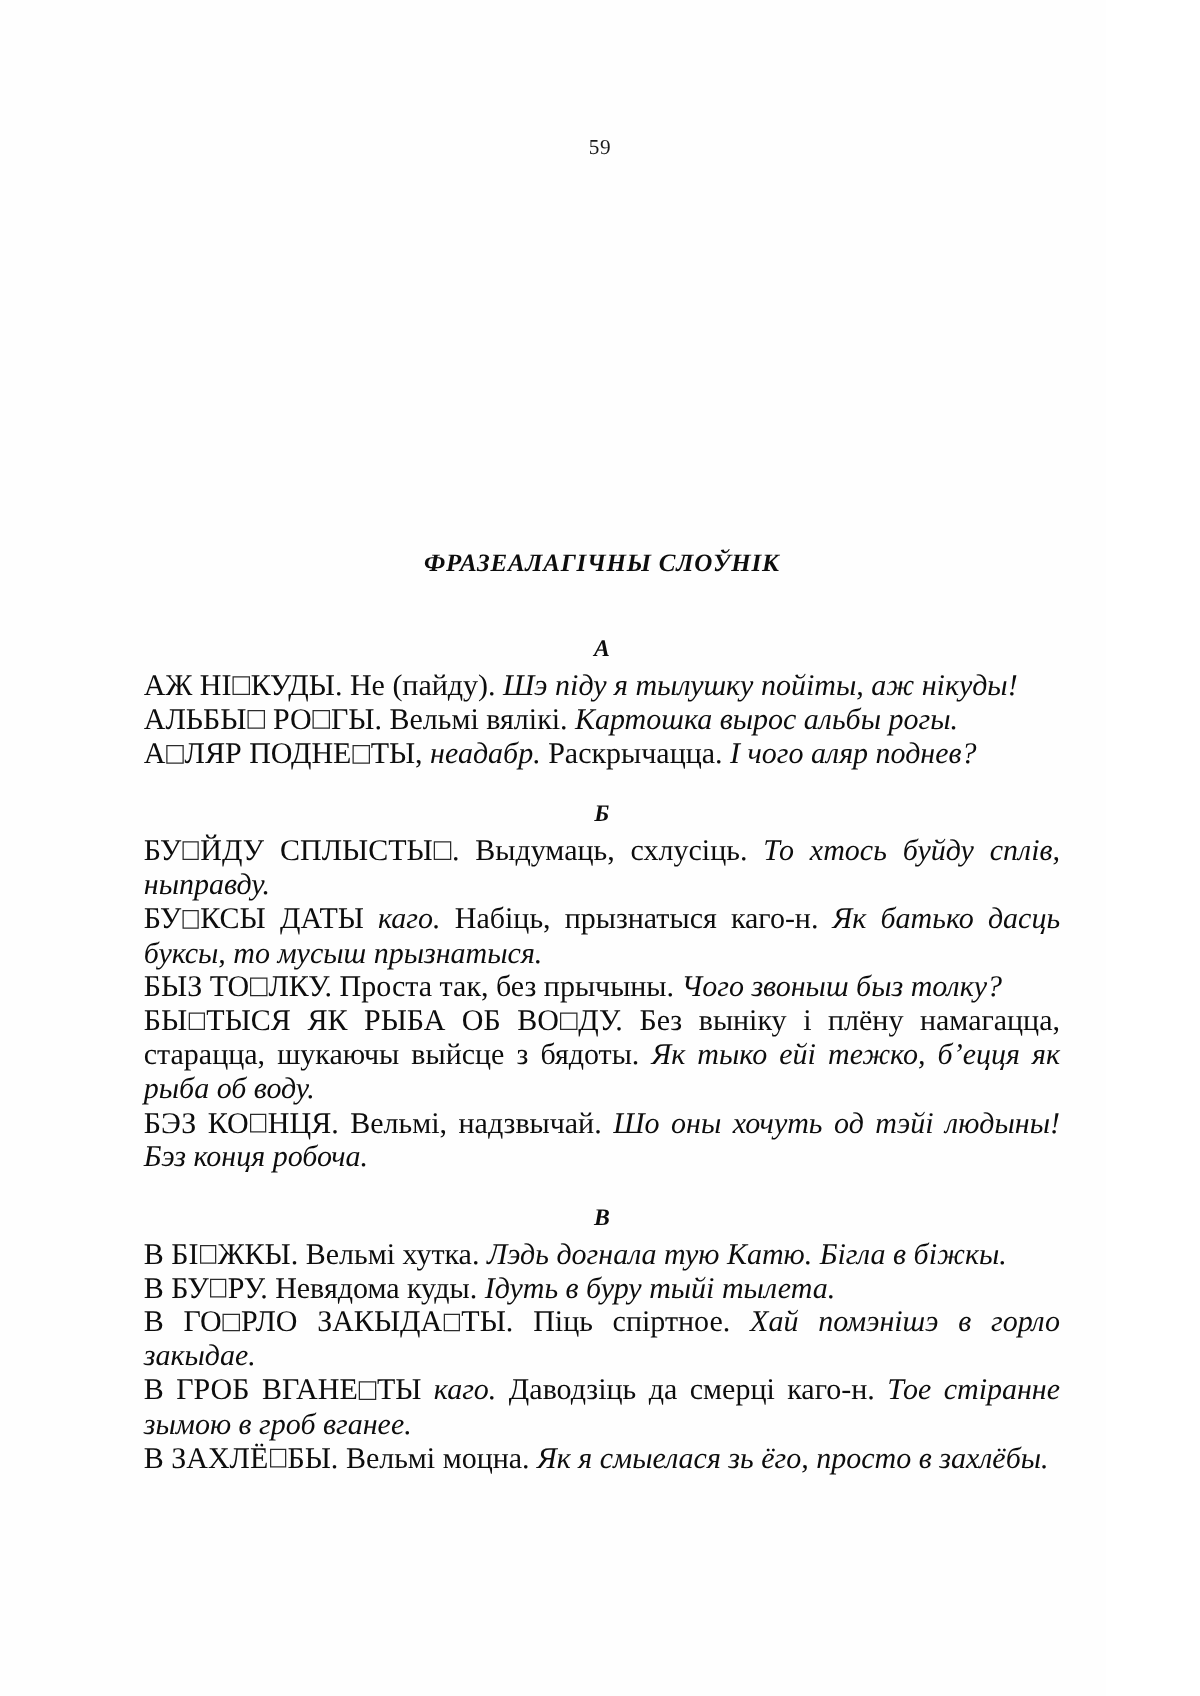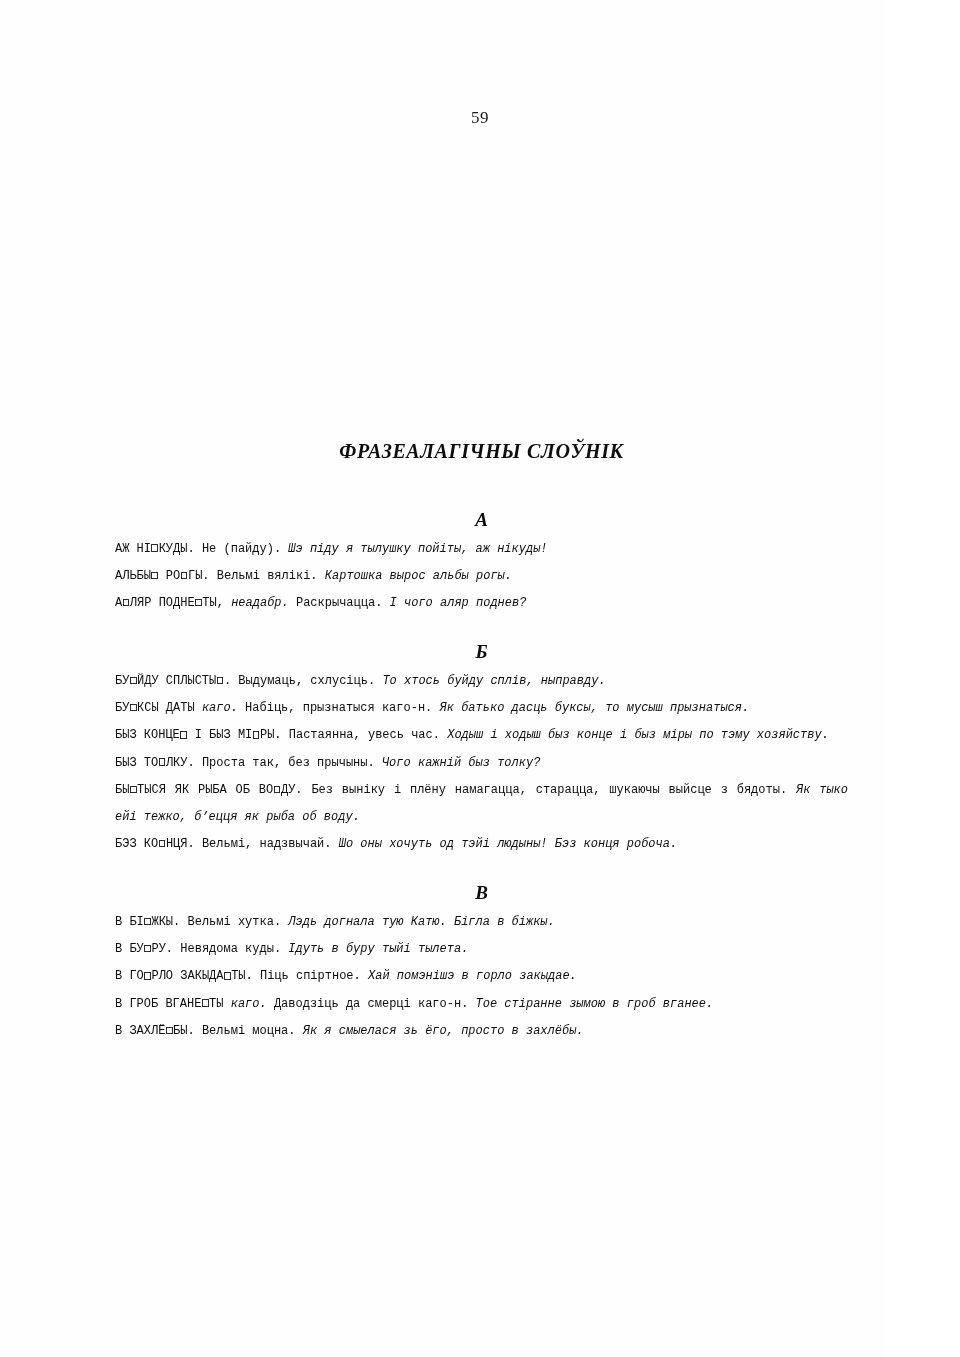--- a/index.html
+++ b/index.html
@@ -58,25 +58,24 @@
     margin: 0 0 3px 0;
     line-height: 1.35;
   }
   .gap-after-section {
     height: 22px;
   }
   .entry {
     margin: 0;
     text-align: justify;
     text-justify: inter-word;
-    font-size: 12px;
+    font-size: 24px;
     line-height: 27.2px;
     text-indent: 0;
     hyphens: none;
-    font-family: Liberation Mono, monospace;
   }
   .entry:last-child { }
   .hw {
     font-style: normal;
     font-weight: normal;
   }
   .gram {
     font-style: italic;
   }
   .gloss {
@@ -114,22 +113,21 @@
           <div class="section-letter">А</div>
           <p class="entry"><span class="hw">АЖ НІ<span class="tofu"></span>КУДЫ.</span> <span class="gloss">Не (пайду).</span> <span class="ill">Шэ піду я тылушку пойіты, аж нікуды!</span></p>
           <p class="entry"><span class="hw">АЛЬБЫ<span class="tofu"></span> РО<span class="tofu"></span>ГЫ.</span> <span class="gloss">Вельмі вялікі.</span> <span class="ill">Картошка вырос альбы рогы.</span></p>
           <p class="entry"><span class="hw">А<span class="tofu"></span>ЛЯР ПОДНЕ<span class="tofu"></span>ТЫ,</span> <span class="gram">неадабр.</span> <span class="gloss">Раскрычацца.</span> <span class="ill">І чого аляр поднев?</span></p>
         </div>
         <div class="gap-after-section"></div>
         <div class="section">
           <div class="section-letter">Б</div>
           <p class="entry"><span class="hw">БУ<span class="tofu"></span>ЙДУ СПЛЫСТЫ<span class="tofu"></span>.</span> <span class="gloss">Выдумаць, схлусіць.</span> <span class="ill">То хтось буйду сплів, ныправду.</span></p>
           <p class="entry"><span class="hw">БУ<span class="tofu"></span>КСЫ ДАТЫ</span> <span class="gram">каго.</span> <span class="gloss">Набіць, прызнатыся каго-н.</span> <span class="ill">Як батько дасць буксы, то мусыш прызнатыся.</span></p>
-          <p class="entry"><span class="hw">БЫЗ КОНЦЕ<span class="tofu"></span> І БЫЗ МІ<span class="tofu"></span>РЫ.</span> <span class="gloss">Пастаянна, увесь час.</span> <span class="ill">Ходыш і ходыш быз конце і быз міры по тэму хозяйству.</span></p>
-          <p class="entry"><span class="hw">БЫЗ ТО<span class="tofu"></span>ЛКУ.</span> <span class="gloss">Проста так, без прычыны.</span> <span class="ill">Чого кажній быз толку?</span></p>
+          <p class="entry"><span class="hw">БЫЗ ТО<span class="tofu"></span>ЛКУ.</span> <span class="gloss">Проста так, без прычыны.</span> <span class="ill">Чого звоныш быз толку?</span></p>
           <p class="entry"><span class="hw">БЫ<span class="tofu"></span>ТЫСЯ ЯК РЫБА ОБ ВО<span class="tofu"></span>ДУ.</span> <span class="gloss">Без выніку і плёну намагацца, старацца, шукаючы выйсце з бядоты.</span> <span class="ill">Як тыко ейі тежко, б’ецця як рыба об воду.</span></p>
           <p class="entry"><span class="hw">БЭЗ КО<span class="tofu"></span>НЦЯ.</span> <span class="gloss">Вельмі, надзвычай.</span> <span class="ill">Шо оны хочуть од тэйі людыны! Бэз конця робоча.</span></p>
         </div>
         <div class="gap-after-section"></div>
         <div class="section">
           <div class="section-letter">В</div>
           <p class="entry"><span class="hw">В БІ<span class="tofu"></span>ЖКЫ.</span> <span class="gloss">Вельмі хутка.</span> <span class="ill">Лэдь догнала тую Катю. Бігла в біжкы.</span></p>
           <p class="entry"><span class="hw">В БУ<span class="tofu"></span>РУ.</span> <span class="gloss">Невядома куды.</span> <span class="ill">Ідуть в буру тыйі тылета.</span></p>
           <p class="entry"><span class="hw">В ГО<span class="tofu"></span>РЛО ЗАКЫДА<span class="tofu"></span>ТЫ.</span> <span class="gloss">Піць спіртное.</span> <span class="ill">Хай помэнішэ в горло закыдае.</span></p>
           <p class="entry"><span class="hw">В ГРОБ ВГАНЕ<span class="tofu"></span>ТЫ</span> <span class="gram">каго.</span> <span class="gloss">Даводзіць да смерці каго-н.</span> <span class="ill">Тое стіранне зымою в гроб вганее.</span></p>

